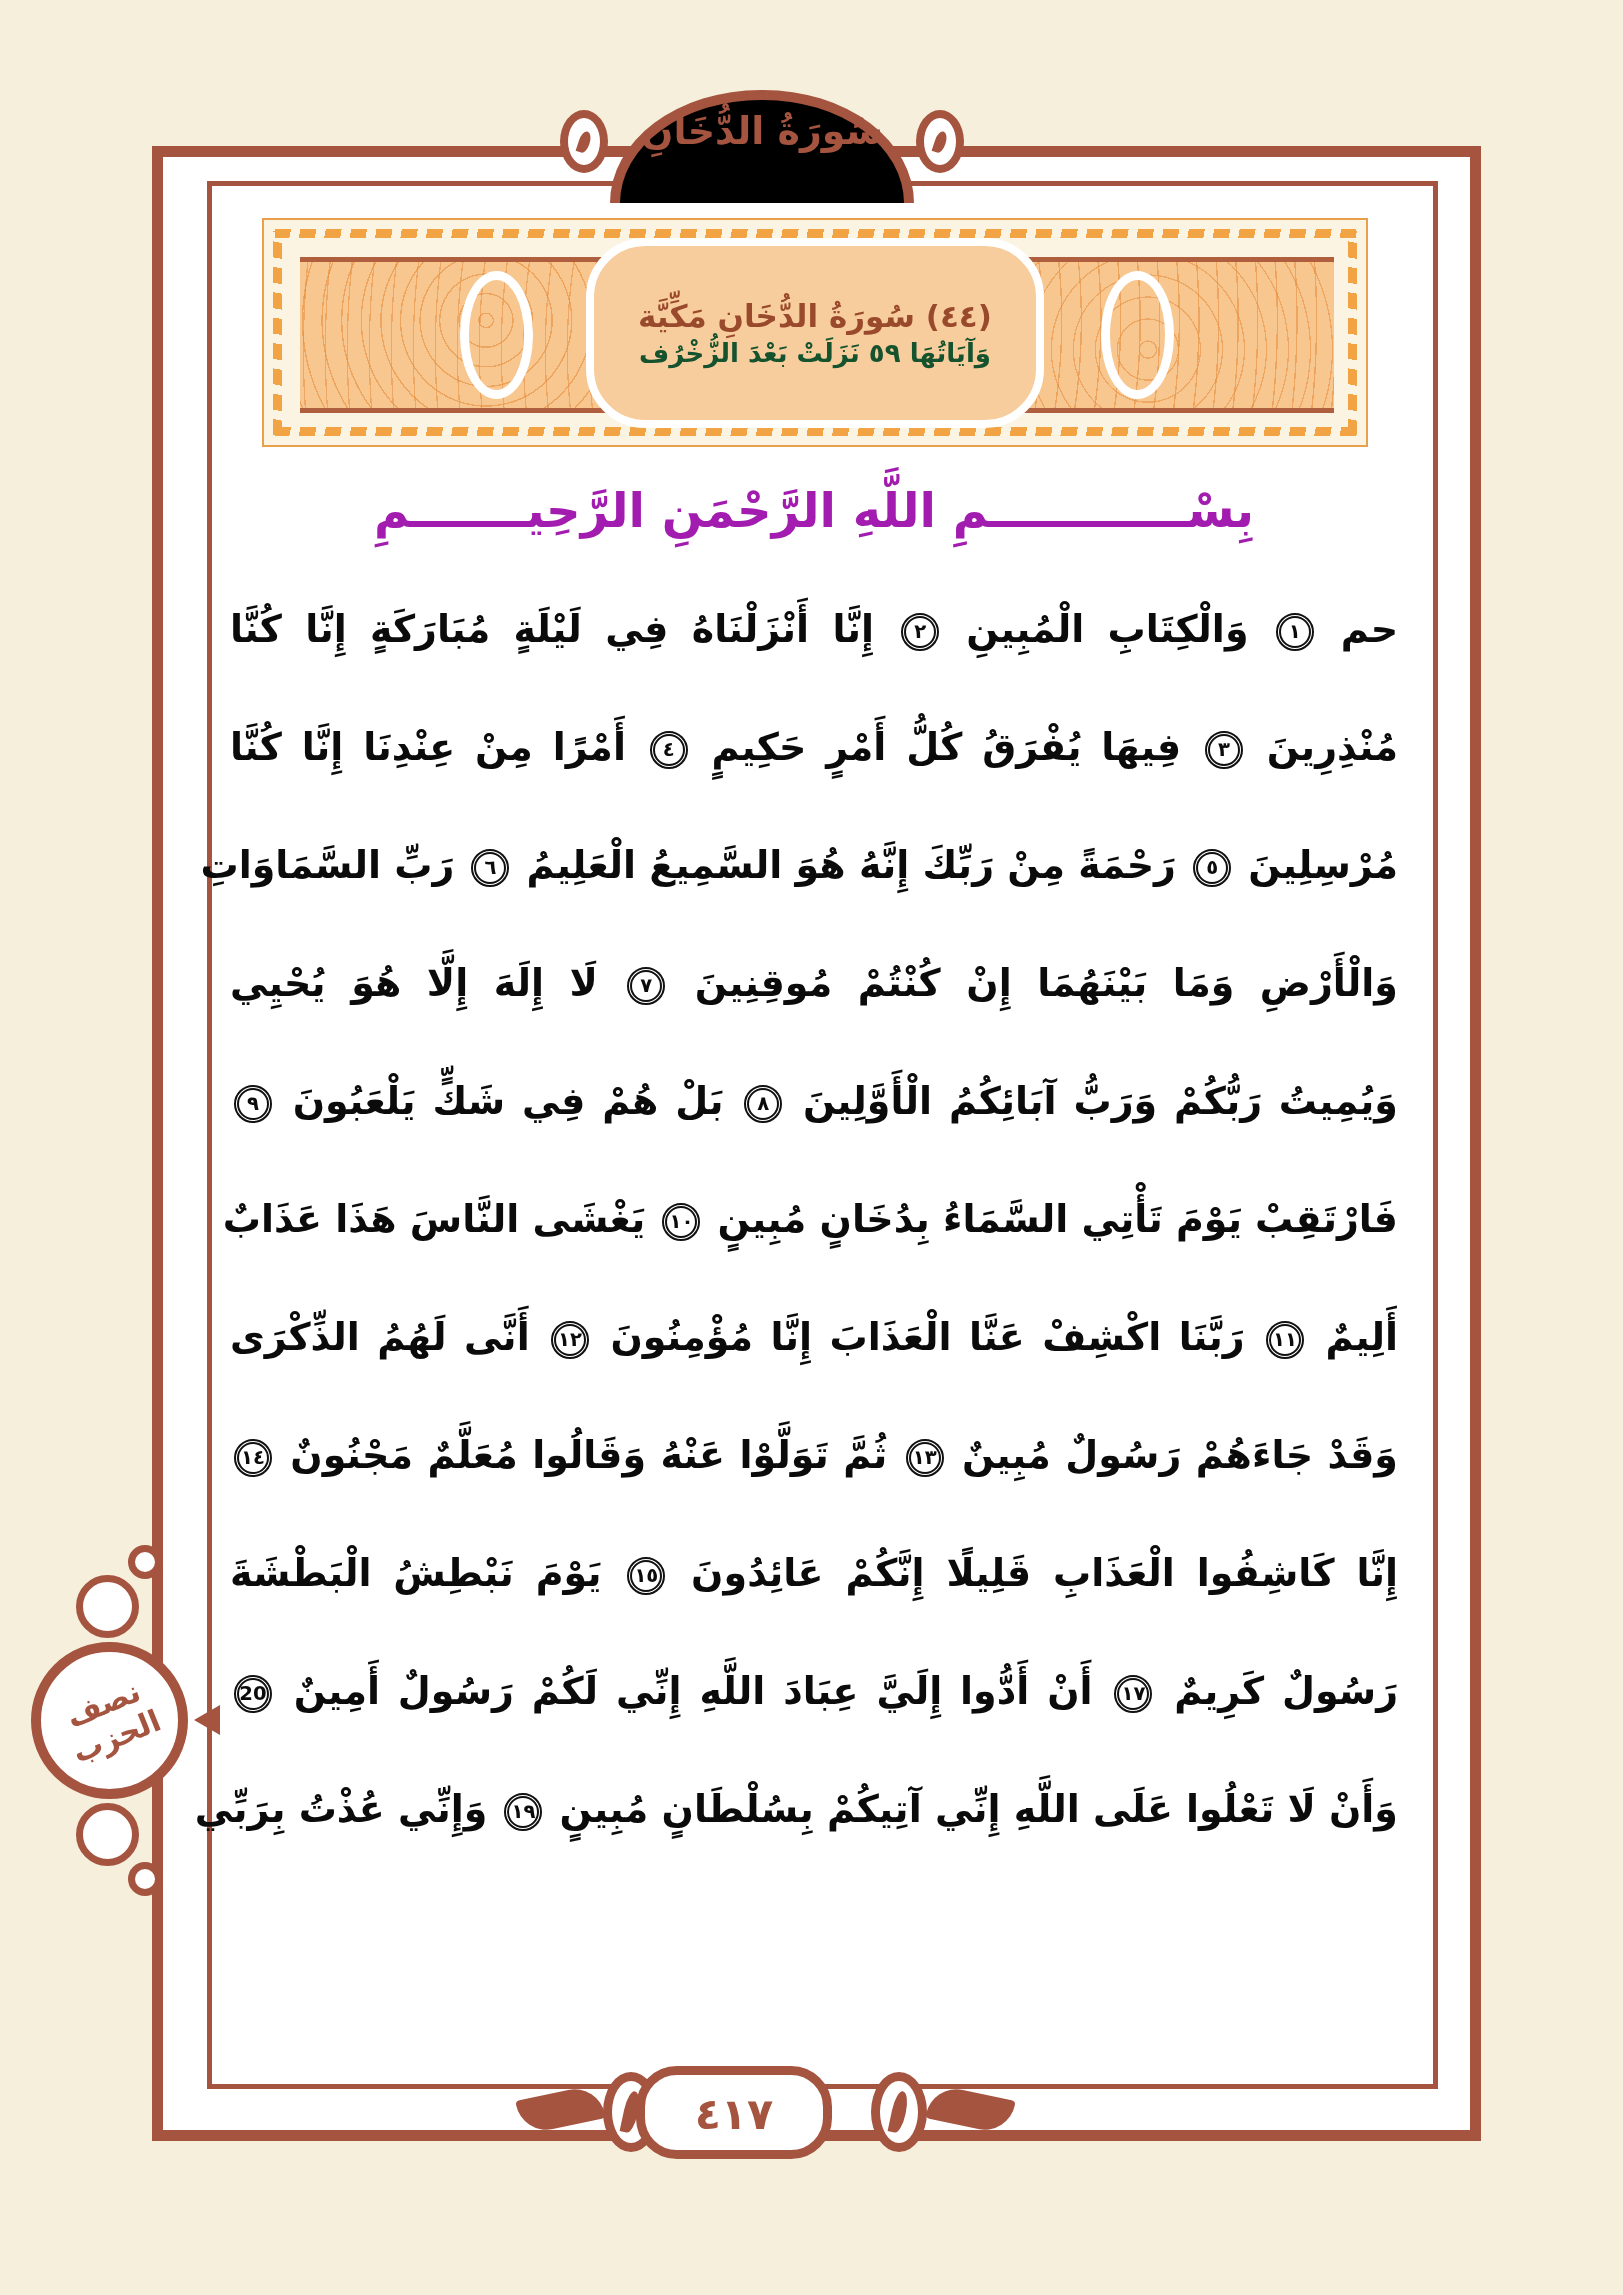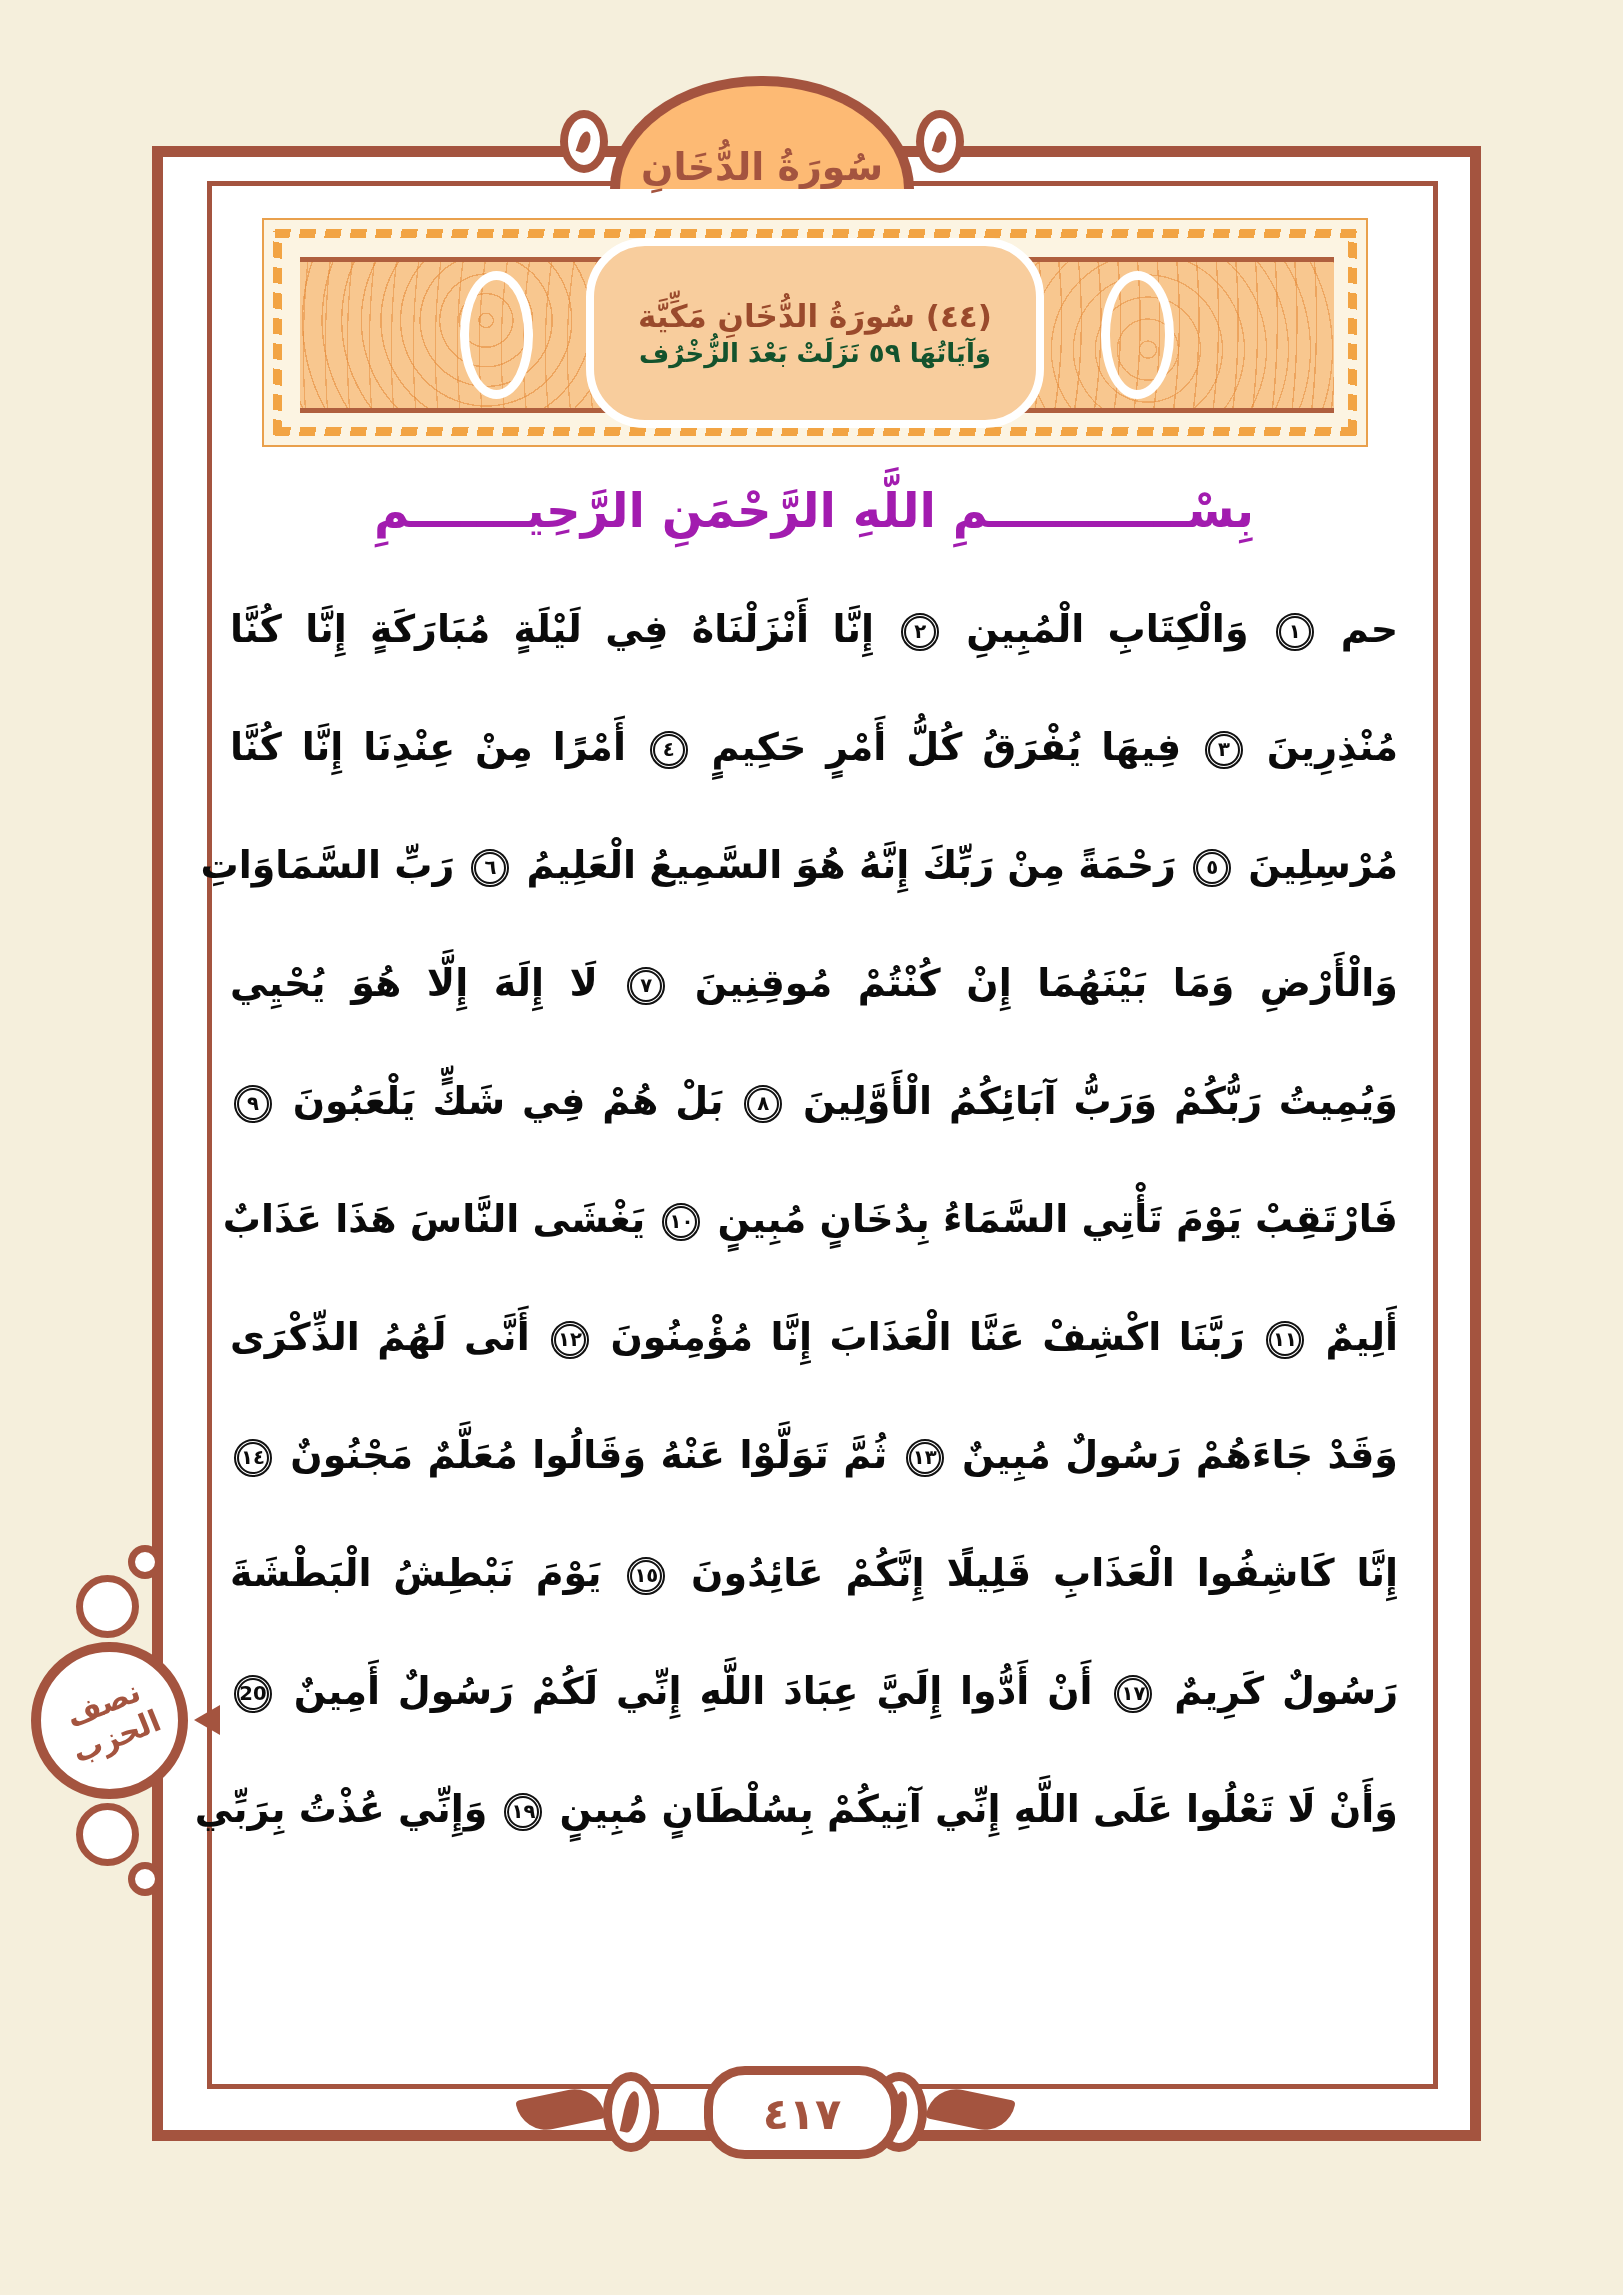--- a/index.html
+++ b/index.html
@@ -6,24 +6,24 @@
   body{background:#e8e2cf;font-family:"DejaVu Sans",sans-serif;}
   .page{position:relative;width:1623px;height:2295px;background:#F5EFDC;overflow:hidden;}
 
   
   .outer-frame{position:absolute;left:152px;top:146px;width:1329px;height:1995px;
     border:11px solid #A4543F;background:#FFFFFF;box-sizing:border-box;}
   .inner-frame{position:absolute;left:207px;top:181px;width:1231px;height:1908px;
     border:5.9px solid #A4543F;background:#FFFFFF;box-sizing:border-box;}
 
   
-  .dome{position:absolute;left:610px;top:76px;width:304px;height:113px;box-sizing:border-box;
-    background:#fdba74;border:10.5px solid #A4543F;border-bottom:none;
+  .dome{position:absolute;left:610px;top:90px;width:304px;height:113px;box-sizing:border-box;
+    background:#000000;border:10.5px solid #A4543F;border-bottom:none;
     border-radius:152px 152px 0 0 / 114px 114px 0 0;z-index:6;
-    display:flex;align-items:flex-end;justify-content:center;}
+    display:flex;align-items:flex-start;justify-content:center;}
   .dome-title{color:#A4543F;font-size:38px;font-weight:bold;padding-top:9.2px;}
   .ring{position:absolute;box-sizing:border-box;border-radius:50%;background:#FFFFFF;border:8.5px solid #A4543F;z-index:7;}
   .ring .drop{position:absolute;left:50%;top:50%;width:10.5px;height:22px;background:#A4543F;
     border-radius:50% 50% 50% 0;transform:translate(-50%,-50%) rotate(18deg);}
   .ring-top-l{left:560px;top:110px;width:48px;height:63px;}
   .ring-top-r{left:916px;top:110px;width:48px;height:63px;}
 
   
   .banner-outer{position:absolute;left:262px;top:218px;width:1106px;height:229px;box-sizing:border-box;
     background:#FCF4E2;border:2px solid #E9A04C;z-index:3;}
@@ -68,21 +68,21 @@
   .medallion-text{transform:rotate(-22deg);text-align:center;color:#A4543F;font-size:30px;font-weight:bold;line-height:1.15;}
   .medallion-tip{position:absolute;left:194px;top:1705px;width:0;height:0;z-index:8;
     border-left:26px solid #A4543F;border-top:15.7px solid rgba(0,0,0,0);border-bottom:15.7px solid rgba(0,0,0,0);transform:scaleX(-1);}
   .med-orn{position:absolute;box-sizing:border-box;border:7.2px solid #A4543F;border-radius:50%;background:#fff;z-index:7;}
   .med-orn.a{left:76px;top:1575px;width:63px;height:63px;}
   .med-orn.b{left:76px;top:1803px;width:63px;height:63px;}
   .med-orn.c{left:128px;top:1545px;width:34px;height:34px;}
   .med-orn.d{left:128px;top:1862px;width:34px;height:34px;}
 
   
-  .footer-rect{position:absolute;left:704px;top:2066px;width:196px;height:93px;box-sizing:border-box;
+  .footer-rect{position:absolute;left:636px;top:2066px;width:196px;height:93px;box-sizing:border-box;
     background:#FFFFFF;border:9.8px solid #A4543F;border-radius:41px;z-index:6;
     display:flex;align-items:center;justify-content:center;}
   .footer-num{color:#A4543F;font-size:43px;font-weight:bold;letter-spacing:9.2px;padding-top:2.6px;}
   .foot-ring{position:absolute;top:2072px;width:56px;height:80px;box-sizing:border-box;
     border:9.2px solid #A4543F;border-radius:50%;background:#fff;z-index:5;}
   .foot-ring.l{left:603px;} .foot-ring.r{left:871px;}
   .foot-ring .drop{position:absolute;left:50%;top:50%;width:14.4px;height:42px;background:#A4543F;
     border-radius:60% 60% 60% 0;transform:translate(-50%,-50%) rotate(12deg);}
   .leaf{position:absolute;top:2092px;width:85px;height:35px;background:#A4543F;z-index:5;}
   .leaf.l{left:518px;border-radius:5.2px 39px 5.2px 39px;transform:rotate(-12deg);}

